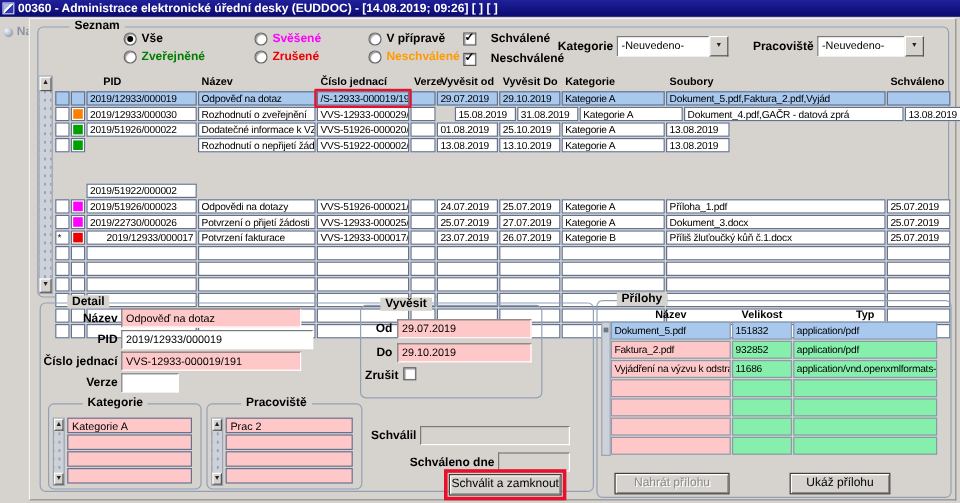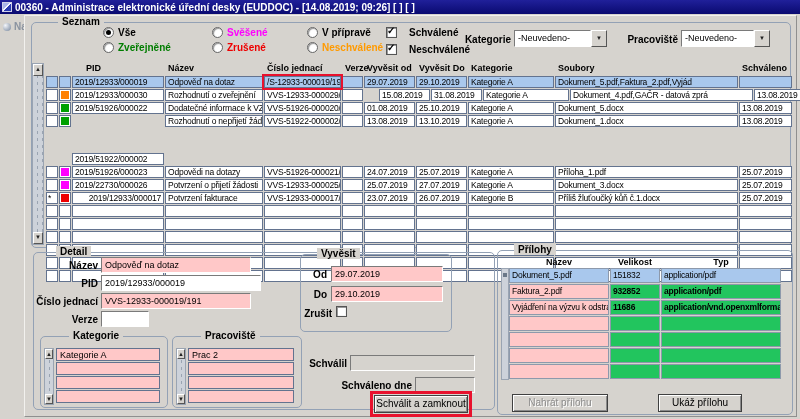--- a/index.html
+++ b/index.html
@@ -58,21 +58,21 @@
   .thead{ position:absolute; display:flex; gap:1px; font-weight:bold; font-size:9px; white-space:nowrap; }
   .th{ flex:none; overflow:visible; padding-left:3px; }
   .rows{ position:absolute; }
   .trow{ display:flex; gap:1px; margin-bottom:1px; }
   .cell{ flex:none; height:12px; line-height:11px; background:#fff;
     border:1px solid #63738f; padding:0 2px; font-size:8.5px; letter-spacing:-0.2px;
     white-space:nowrap; overflow:hidden; position:relative; }
   .arow .cell{ height:15px; line-height:13px; border-color:#8d99ab; }
   .selrow{ background:var(--sel,#a9c8ed) !important; }
   .pinkcell{ background:var(--pink,#ffc8c8); }
-  .graycell{ background:#22c55e;font-weight:bold; }
+  .graycell{ background:#86efac; }
   .colormark{ position:absolute; left:1px; top:1px; right:1px; bottom:1px; }
   .annot{ outline:2px solid var(--annot,#e8112d); z-index:4; }
   
   .vstrip{ position:absolute; background:#cdd2da; border:1px solid #9aa4b2;
     background-image:radial-gradient(#9aa4b2 0.8px, transparent 0.9px);
     background-size:5px 7px; background-position:2px 16px; }
   .sbtn{ position:absolute; left:0; width:100%; background:#d6d3ce; border:1px solid;
     border-color:#fff #555 #555 #fff; font-size:6px; line-height:9px; text-align:center;
     color:#222; overflow:hidden; }
   
@@ -217,36 +217,34 @@
       <div class="cell" style="width: 12px;">
         <div class="colormark" style="background: rgb(0, 160, 0);"></div>
       </div>
       <div class="cell" style="width: 92px;">2019/51926/000022</div>
       <div class="cell" style="width: 98px;">Dodatečné informace k VZ</div>
       <div class="cell" style="width: 77px;">VVS-51926-000020/1</div>
       <div class="cell" style="width: 21px;"></div>
       <div class="cell" style="width: 51px;">01.08.2019</div>
       <div class="cell" style="width: 51px;">25.10.2019</div>
       <div class="cell" style="width: 86px;">Kategorie A</div>
-      <div class="cell" style="width: 183px;">Dokument_5.docx</div>
       <div class="cell" style="width: 53px;">13.08.2019</div>
     </div>
     <div class="trow">
       <div class="cell" style="width: 12px; padding: 0px 1px;"></div>
       <div class="cell" style="width: 12px;">
         <div class="colormark" style="background: rgb(0, 160, 0);"></div>
       </div>
       <div class="cell" style="width: 92px; margin-top: 38px;">2019/51922/000002</div>
       <div class="cell" style="width: 98px;">Rozhodnutí o nepřijetí žádosti</div>
       <div class="cell" style="width: 77px;">VVS-51922-000002/1</div>
       <div class="cell" style="width: 21px;"></div>
       <div class="cell" style="width: 51px;">13.08.2019</div>
       <div class="cell" style="width: 51px;">13.10.2019</div>
       <div class="cell" style="width: 86px;">Kategorie A</div>
-      <div class="cell" style="width: 183px;">Dokument_1.docx</div>
       <div class="cell" style="width: 53px;">13.08.2019</div>
     </div>
     <div class="trow">
       <div class="cell" style="width: 12px; padding: 0px 1px;"></div>
       <div class="cell" style="width: 12px;">
         <div class="colormark" style="background: rgb(255, 0, 255);"></div>
       </div>
       <div class="cell" style="width: 92px;">2019/51926/000023</div>
       <div class="cell" style="width: 98px;">Odpovědi na dotazy</div>
       <div class="cell" style="width: 77px;">VVS-51926-000021/1</div>

